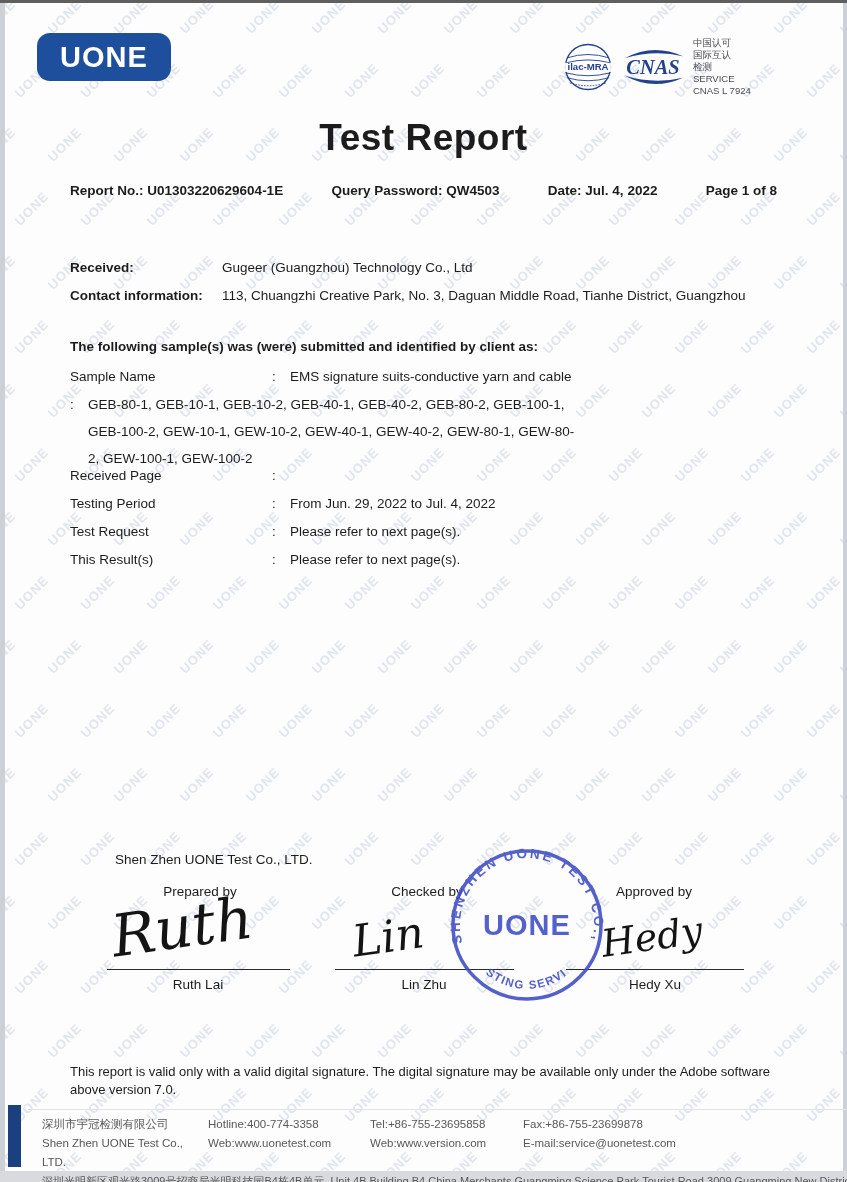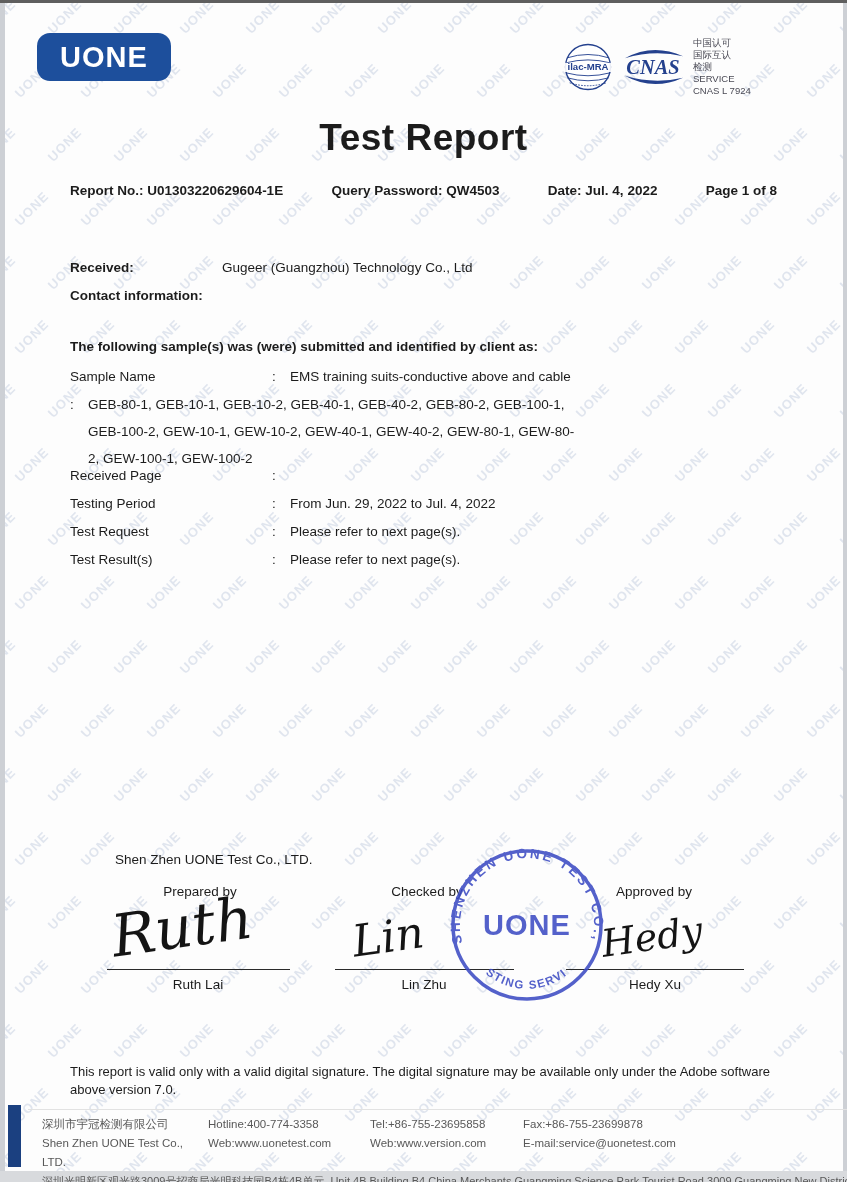--- a/index.html
+++ b/index.html
@@ -366,49 +366,50 @@
       <span><span>Date:</span> <span>Jul. 4, 2022</span></span>
       <span>Page 1 of 8</span>
     </div>
 
     <div class="pair-row" style="top:257px;">
       <span class="plabel">Received:</span>
       <span>Gugeer (Guangzhou) Technology Co., Ltd</span>
     </div>
     <div class="pair-row" style="top:285px;">
       <span class="plabel">Contact information:</span>
+      <span>113, Chuangzhi Creative Park, No. 3, Daguan Middle Road, Tianhe District, Guangzhou</span>
     </div>
 
     <div class="section-heading">The following sample(s) was (were) submitted and identified by client as:</div>
 
     <div class="field-row" style="top:360px;">
       <span class="flabel">Sample Name</span>
       <span class="fcolon">:</span>
-      <span class="fvalue">EMS training suits-conductive above and cable</span>
+      <span class="fvalue">EMS signature suits-conductive yarn and cable</span>
     </div>
     <div class="field-row" style="top:388px;">
       <span class="fcolon">:</span>
       <span class="fvalue">GEB-80-1, GEB-10-1, GEB-10-2, GEB-40-1, GEB-40-2, GEB-80-2, GEB-100-1, GEB-100-2, GEW-10-1, GEW-10-2, GEW-40-1, GEW-40-2, GEW-80-1, GEW-80-2, GEW-100-1, GEW-100-2</span>
     </div>
     <div class="field-row" style="top:459px;">
       <span class="flabel">Received Page</span>
       <span class="fcolon">:</span>
     </div>
     <div class="field-row" style="top:487px;align-items:flex-end;">
       <span class="flabel">Testing Period</span>
       <span class="fcolon">:</span>
       <span class="fvalue">From Jun. 29, 2022 to Jul. 4, 2022</span>
     </div>
     <div class="field-row" style="top:515px;">
       <span class="flabel">Test Request</span>
       <span class="fcolon">:</span>
       <span class="fvalue">Please refer to next page(s).</span>
     </div>
     <div class="field-row" style="top:543px;">
-      <span class="flabel">Test Result(s)</span>
+      <span class="flabel">This Result(s)</span>
       <span class="fcolon">:</span>
       <span class="fvalue">Please refer to next page(s).</span>
     </div>
 
     <div class="sig-company">Shen Zhen UONE Test Co., LTD.</div>
 
     <div class="sig-role" style="left:200px;">Prepared by</div>
     <div class="sig-role" style="left:427px;">Checked by</div>
     <div class="sig-role" style="left:654px;">Approved by</div>
 

